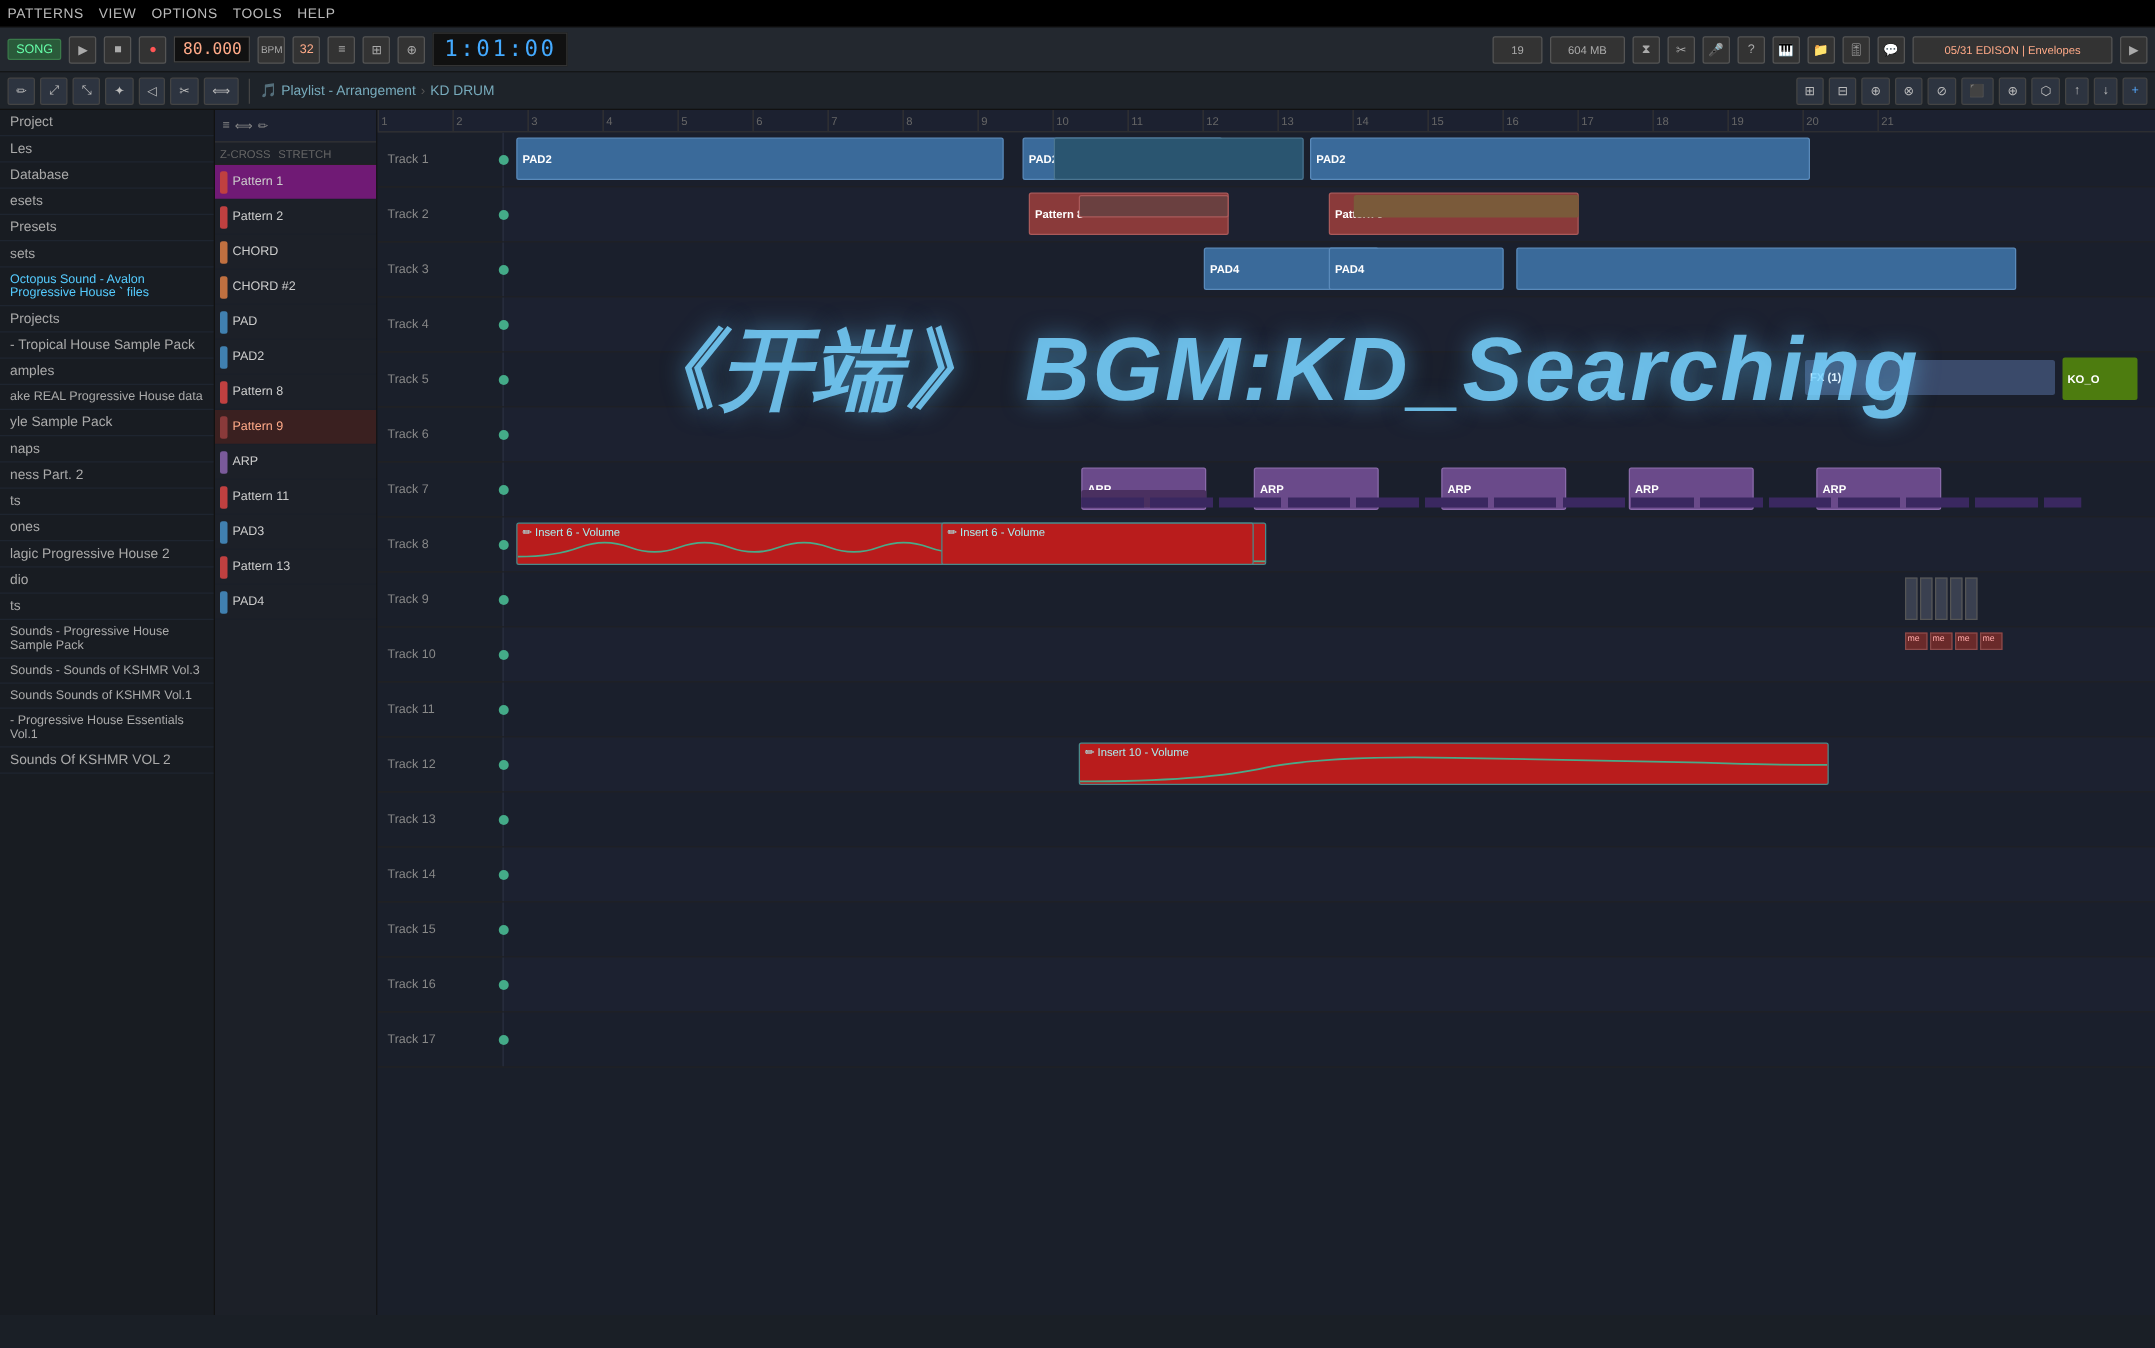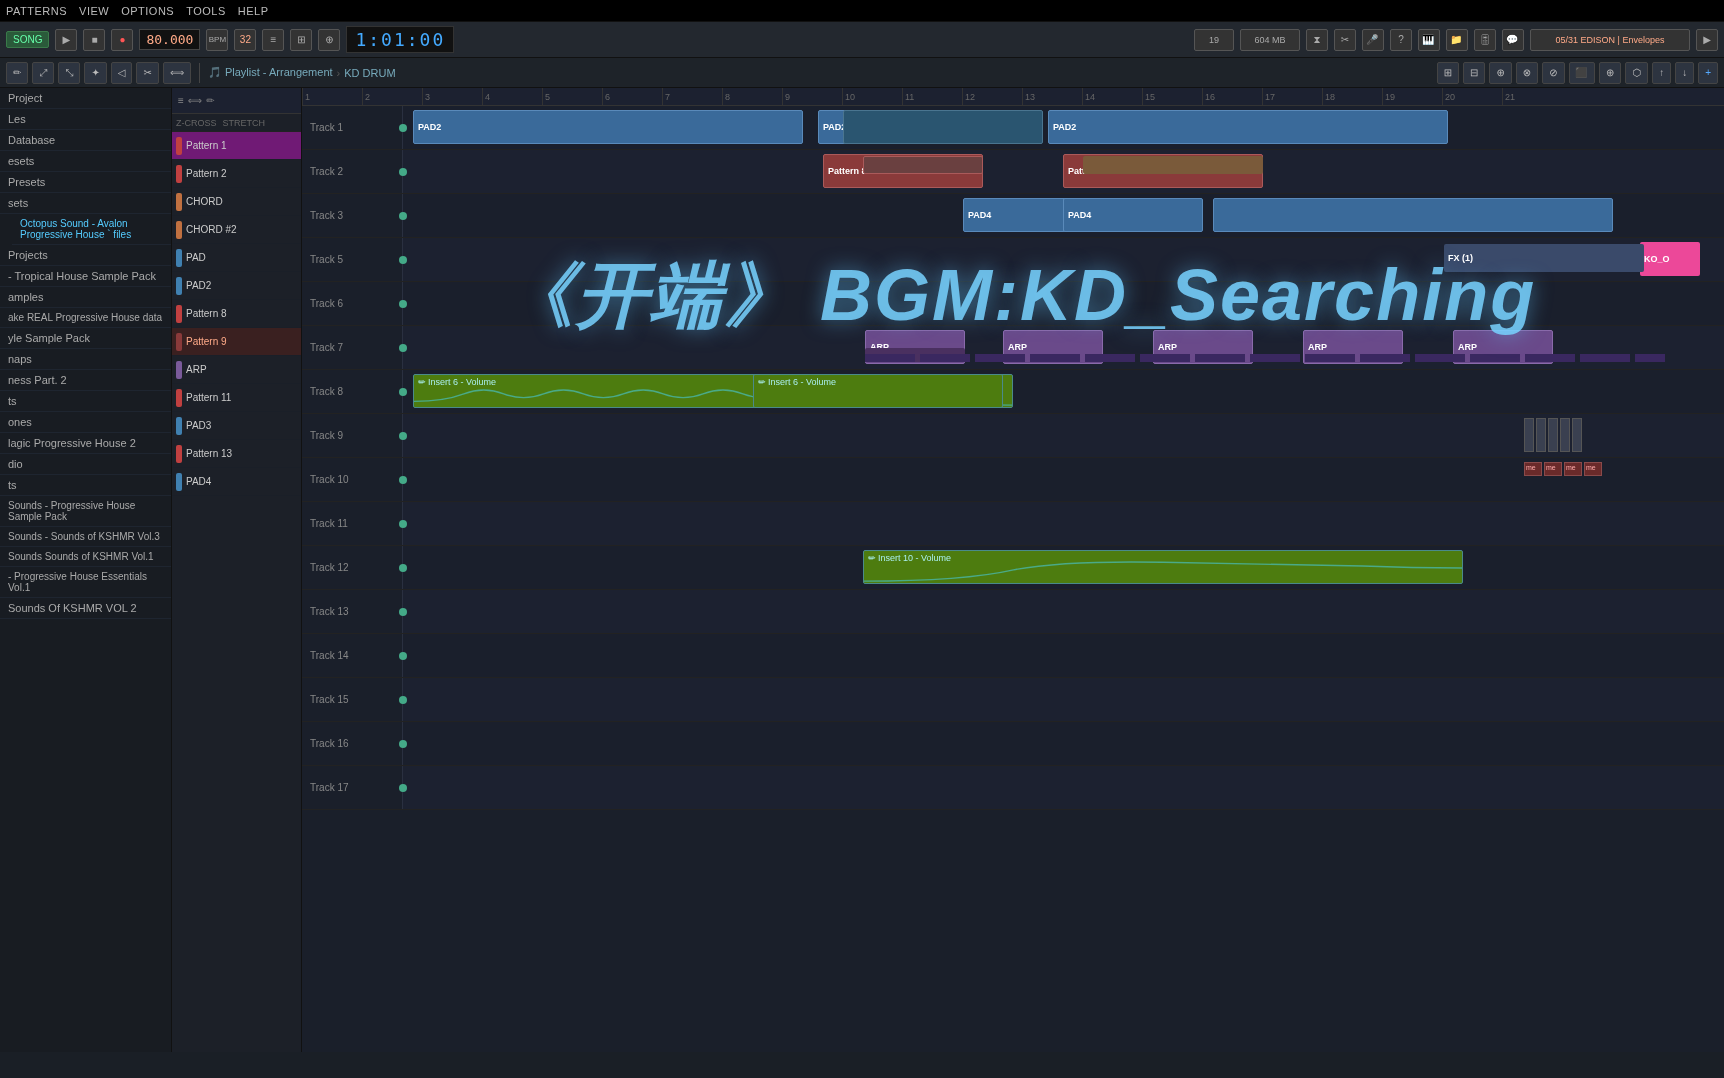--- a/index.html
+++ b/index.html
@@ -277,21 +277,21 @@
       position: absolute;
       left: 97px;
       z-index: 5;
     }
 
     
     .automation-clip {
       position: absolute;
       top: 4px;
       height: 34px;
-      background: #4d7c0f;
+      background: #b91c1c;
       border: 1px solid #4a8a8a;
       border-radius: 2px;
       overflow: hidden;
     }
     .automation-clip svg {
       width: 100%;
       height: 100%;
     }
   </style>
 </head>
@@ -366,21 +366,21 @@
 
 <div id="main-area">
 
   <div id="sidebar">
     <div class="sidebar-item">Project</div>
     <div class="sidebar-item">Les</div>
     <div class="sidebar-item">Database</div>
     <div class="sidebar-item">esets</div>
     <div class="sidebar-item">Presets</div>
     <div class="sidebar-item">sets</div>
-    <div class="sidebar-item active" style="font-size:10px;margin-left:12px;">Octopus Sound - Avalon Progressive House ` files</div>
+    <div class="sidebar-item active" style="font-size:10px;">Octopus Sound - Avalon Progressive House ` files</div>
     <div class="sidebar-item">Projects</div>
     <div class="sidebar-item">- Tropical House Sample Pack</div>
     <div class="sidebar-item">amples</div>
     <div class="sidebar-item" style="font-size:10px;">ake REAL Progressive House data</div>
     <div class="sidebar-item">yle Sample Pack</div>
     <div class="sidebar-item">naps</div>
     <div class="sidebar-item">ness Part. 2</div>
     <div class="sidebar-item">ts</div>
     <div class="sidebar-item">ones</div>
     <div class="sidebar-item">lagic Progressive House 2</div>
@@ -519,27 +519,33 @@
         <div class="track-label">Track 3</div>
         <div class="track-green-dot"></div>
         <div class="track-content">
 
           <div class="clip clip-blue" style="left:560px;width:140px;">PAD4</div>
           <div class="clip clip-blue" style="left:660px;width:140px;">PAD4</div>
           <div class="clip clip-blue" style="left:810px;width:400px;"></div>
         </div>
       </div>
 
+      <div class="track-row">
+        <div class="track-label">Track 4</div>
+        <div class="track-green-dot"></div>
+        <div class="track-content">
+        </div>
+      </div>
 
       <div class="track-row">
         <div class="track-label">Track 5</div>
         <div class="track-green-dot"></div>
         <div class="track-content">
 
-          <div class="clip" style="right:24px;width:60px;left:auto;background:#ec4899;border-color:#8a5a9a;" title="KO_ORP">KO_O</div>
+          <div class="clip" style="right:14px;width:60px;left:auto;background:#4d7c0f;border-color:#8a5a9a;" title="KO_ORP">KO_O</div>
           <div class="clip" style="right:80px;width:200px;left:auto;background:#3a4a6a;top:6px;height:28px;">FX (1)</div>
         </div>
       </div>
 
       <div class="track-row">
         <div class="track-label">Track 6</div>
         <div class="track-green-dot"></div>
         <div class="track-content">
         </div>
       </div>

